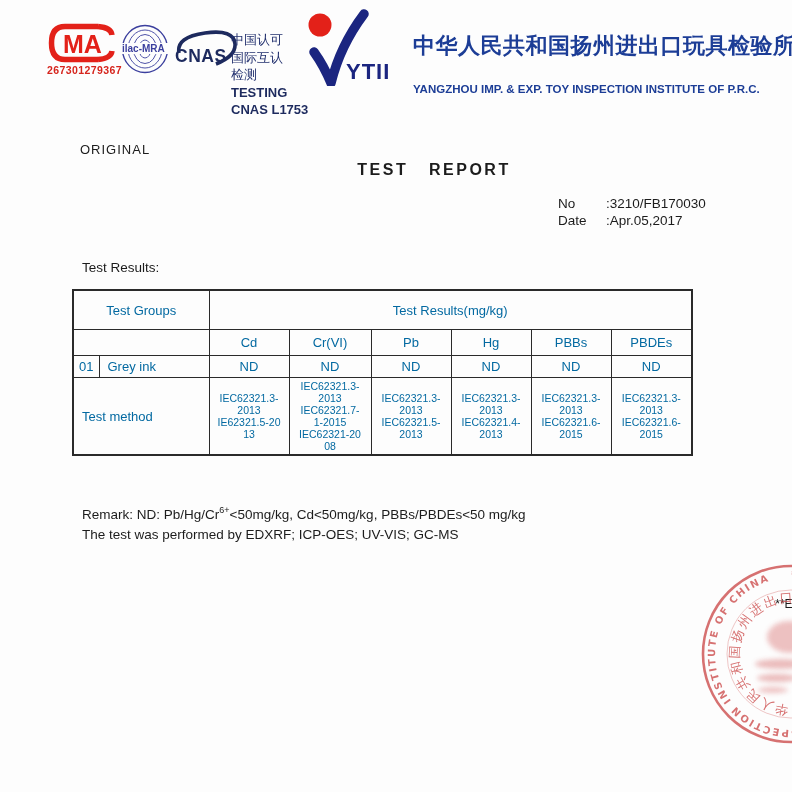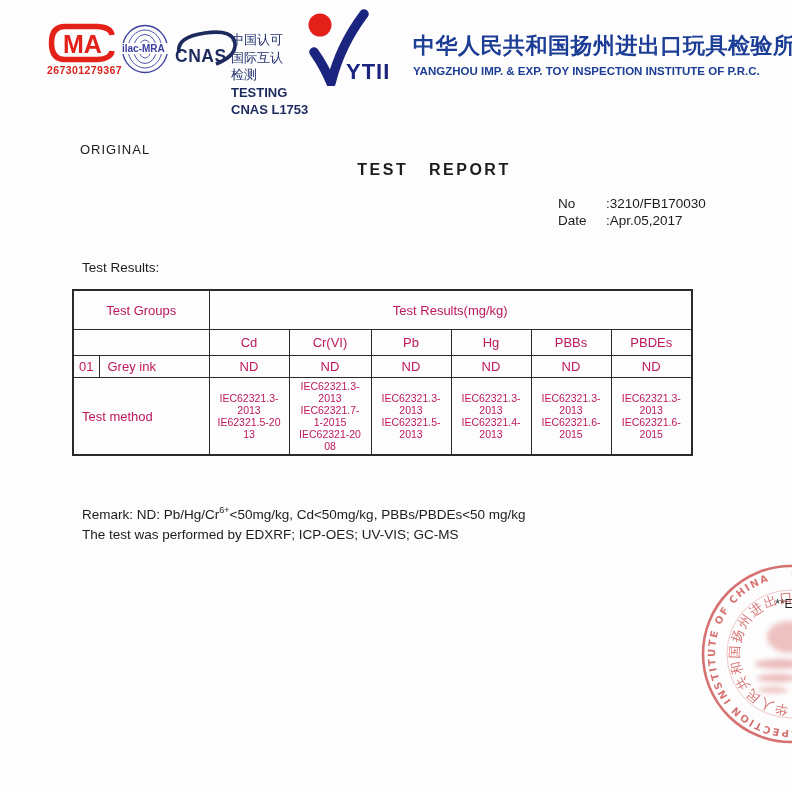--- a/index.html
+++ b/index.html
@@ -17,32 +17,32 @@
   .cma-logo{position:absolute;left:48px;top:23px;}
   .cma-number{position:absolute;left:47px;top:64px;font-size:10.5px;color:#d6251d;letter-spacing:.4px;font-weight:bold;}
   .ilac-logo{position:absolute;left:121px;top:24px;}
   .cnas-logo{position:absolute;left:175px;top:29px;}
   .acc-lines{position:absolute;left:231px;top:31px;font-size:13px;line-height:1.35;color:#22306e;}
   .acc-lines .b{font-weight:bold;color:#1d2a5e;}
   
   .ytii-logo{position:absolute;left:302px;top:8px;}
   .org-names{position:absolute;left:413px;top:31px;width:372px;}
   .org-cn{font-size:22px;font-weight:bold;color:#1c3d96;letter-spacing:.5px;white-space:nowrap;}
-  .org-en{font-size:11.5px;font-weight:bold;color:#1c3d96;margin-top:4px;white-space:nowrap;}
+  .org-en{font-size:11.5px;font-weight:bold;color:#1c3d96;margin-top:22px;white-space:nowrap;}
   
   .copy-type{position:absolute;left:80px;top:142px;font-size:13px;letter-spacing:1px;}
   .doc-title{position:absolute;left:16px;top:161px;width:100%;text-align:center;
     font-family:Liberation Sans, sans-serif;font-weight:bold;font-size:16px;
     letter-spacing:2.5px;white-space:pre;}
   .no-date{position:absolute;left:558px;top:196px;font-size:13.5px;line-height:1.25;}
   .nd-label{display:inline-block;width:48px;}
   .section-heading{position:absolute;left:82px;top:260px;font-size:13.5px;}
   
   .results-table{position:absolute;left:72px;top:289px;border-collapse:collapse;
-    table-layout:fixed;font-size:13px;color:#be185d;border:2px solid #2a2a2a;}
+    table-layout:fixed;font-size:13px;color:#0369a1;border:2px solid #2a2a2a;}
   .results-table td{border:1.5px solid #2a2a2a;text-align:center;vertical-align:middle;padding:0;}
   .results-table td.l{text-align:left;padding-left:8px;}
   .r1 td{height:38px;}
   .r2 td{height:25px;}
   .r3 td{height:21px;}
   .r4 td{height:26px;}
   .r5 td{height:66px;text-align:center;}
   td.m{font-size:10.5px;line-height:1.15;white-space:pre-line;padding:2px 1px;}
   
   .remark{position:absolute;left:82px;top:504px;font-size:13.5px;line-height:1.55;}

